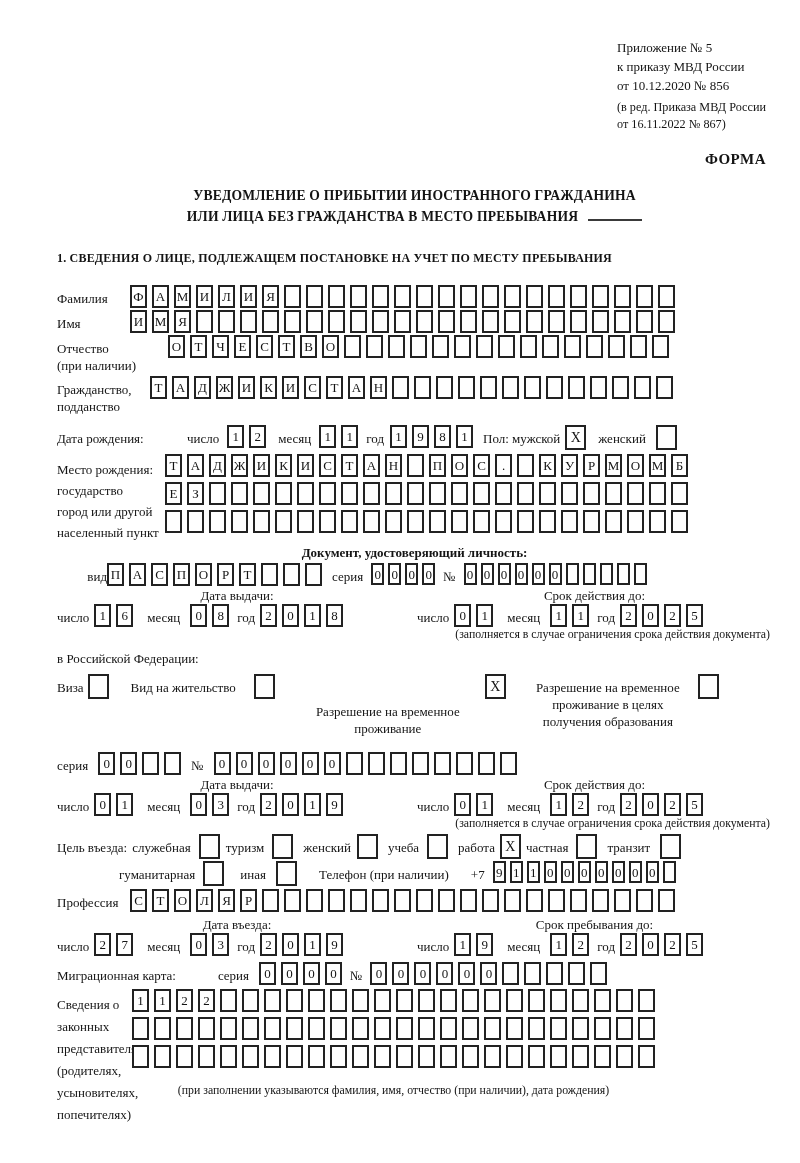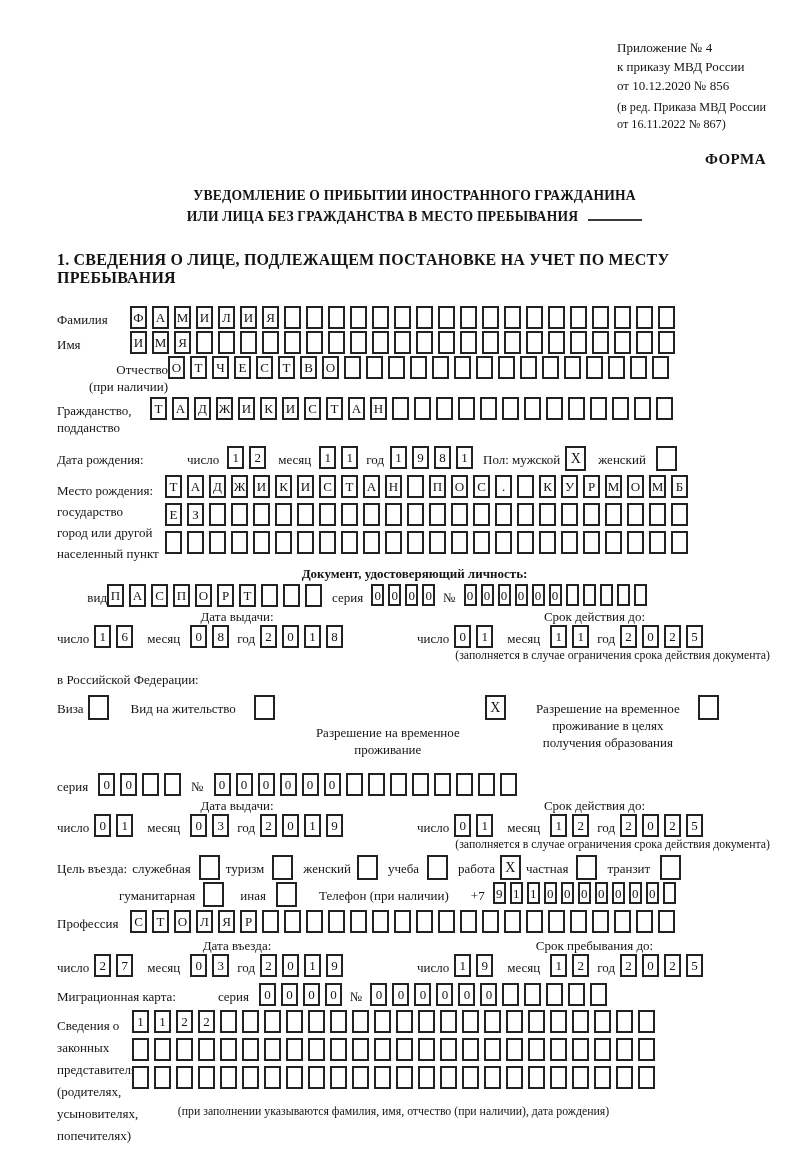--- a/index.html
+++ b/index.html
@@ -11,21 +11,21 @@
   }
   .page { width:800px; height:1163px; padding:38px 28px 20px 57px; overflow:hidden; background:#fff; }
 
   .annex { margin-left:560px; line-height:19px; font-size:13px; }
   .annex .amend { margin-top:4px; font-size:12.2px; line-height:17px; }
   .forma { text-align:right; margin-top:18px; margin-right:6px; font-weight:bold; font-size:15px; letter-spacing:.5px; }
 
   .title { text-align:center; font-weight:bold; font-size:13.6px; margin-top:17px; line-height:21px; letter-spacing:.2px; }
   .uline { display:inline-block; width:54px; border-bottom:2.5px solid #3a3a3a; height:1em; margin-left:10px; vertical-align:baseline; }
 
-  .sect { font-weight:bold; font-size:16px; margin-top:24px; letter-spacing:.2px; }
+  .sect { font-weight:bold; font-size:12px; margin-top:24px; letter-spacing:.2px; }
 
   .row { display:flex; align-items:flex-start; }
   .lbl { flex:none; line-height:17px; padding-top:5px; }
   .note { font-size:11.8px; }
 
   .cells { display:flex; gap:5px; flex-wrap:nowrap; }
   .cell {
     flex:none; width:17px; height:23px; border:2px solid #222;
     text-align:center; font-size:13px; line-height:19px; background:#fff;
   }
@@ -41,21 +41,21 @@
   .dg .w { padding-top:5px; line-height:17px; flex:none; }
   .hdr2 { display:flex; font-size:13px; }
   .hdr2 > div { text-align:center; }
 </style>
 </head>
 <body>
 
 <div class="page">
 
   <div class="annex">
-    <div>Приложение № 4</div>
+    <div>Приложение № 5</div>
     <div>к приказу МВД России</div>
     <div>от 10.12.2020 № 856</div>
     <div class="amend">
       <div>(в ред. Приказа МВД России</div>
       <div>от 16.11.2022 № 867)</div>
     </div>
   </div>
 
   <div class="forma">ФОРМА</div>
 
@@ -122,21 +122,21 @@
         <span class="cell"></span>
         <span class="cell"></span>
         <span class="cell"></span>
         <span class="cell"></span>
         <span class="cell"></span>
         <span class="cell"></span>
       </div>
   </div>
 
   <div class="row" style="margin-top:2px;">
-    <div class="lbl" style="width:111px;text-align:right;">
+    <div class="lbl" style="width:111px;">
       <div>Отчество</div>
       <div>(при наличии)</div>
     </div>
     <div class="cells">
         <span class="cell">О</span>
         <span class="cell">Т</span>
         <span class="cell">Ч</span>
         <span class="cell">Е</span>
         <span class="cell">С</span>
         <span class="cell">Т</span>

